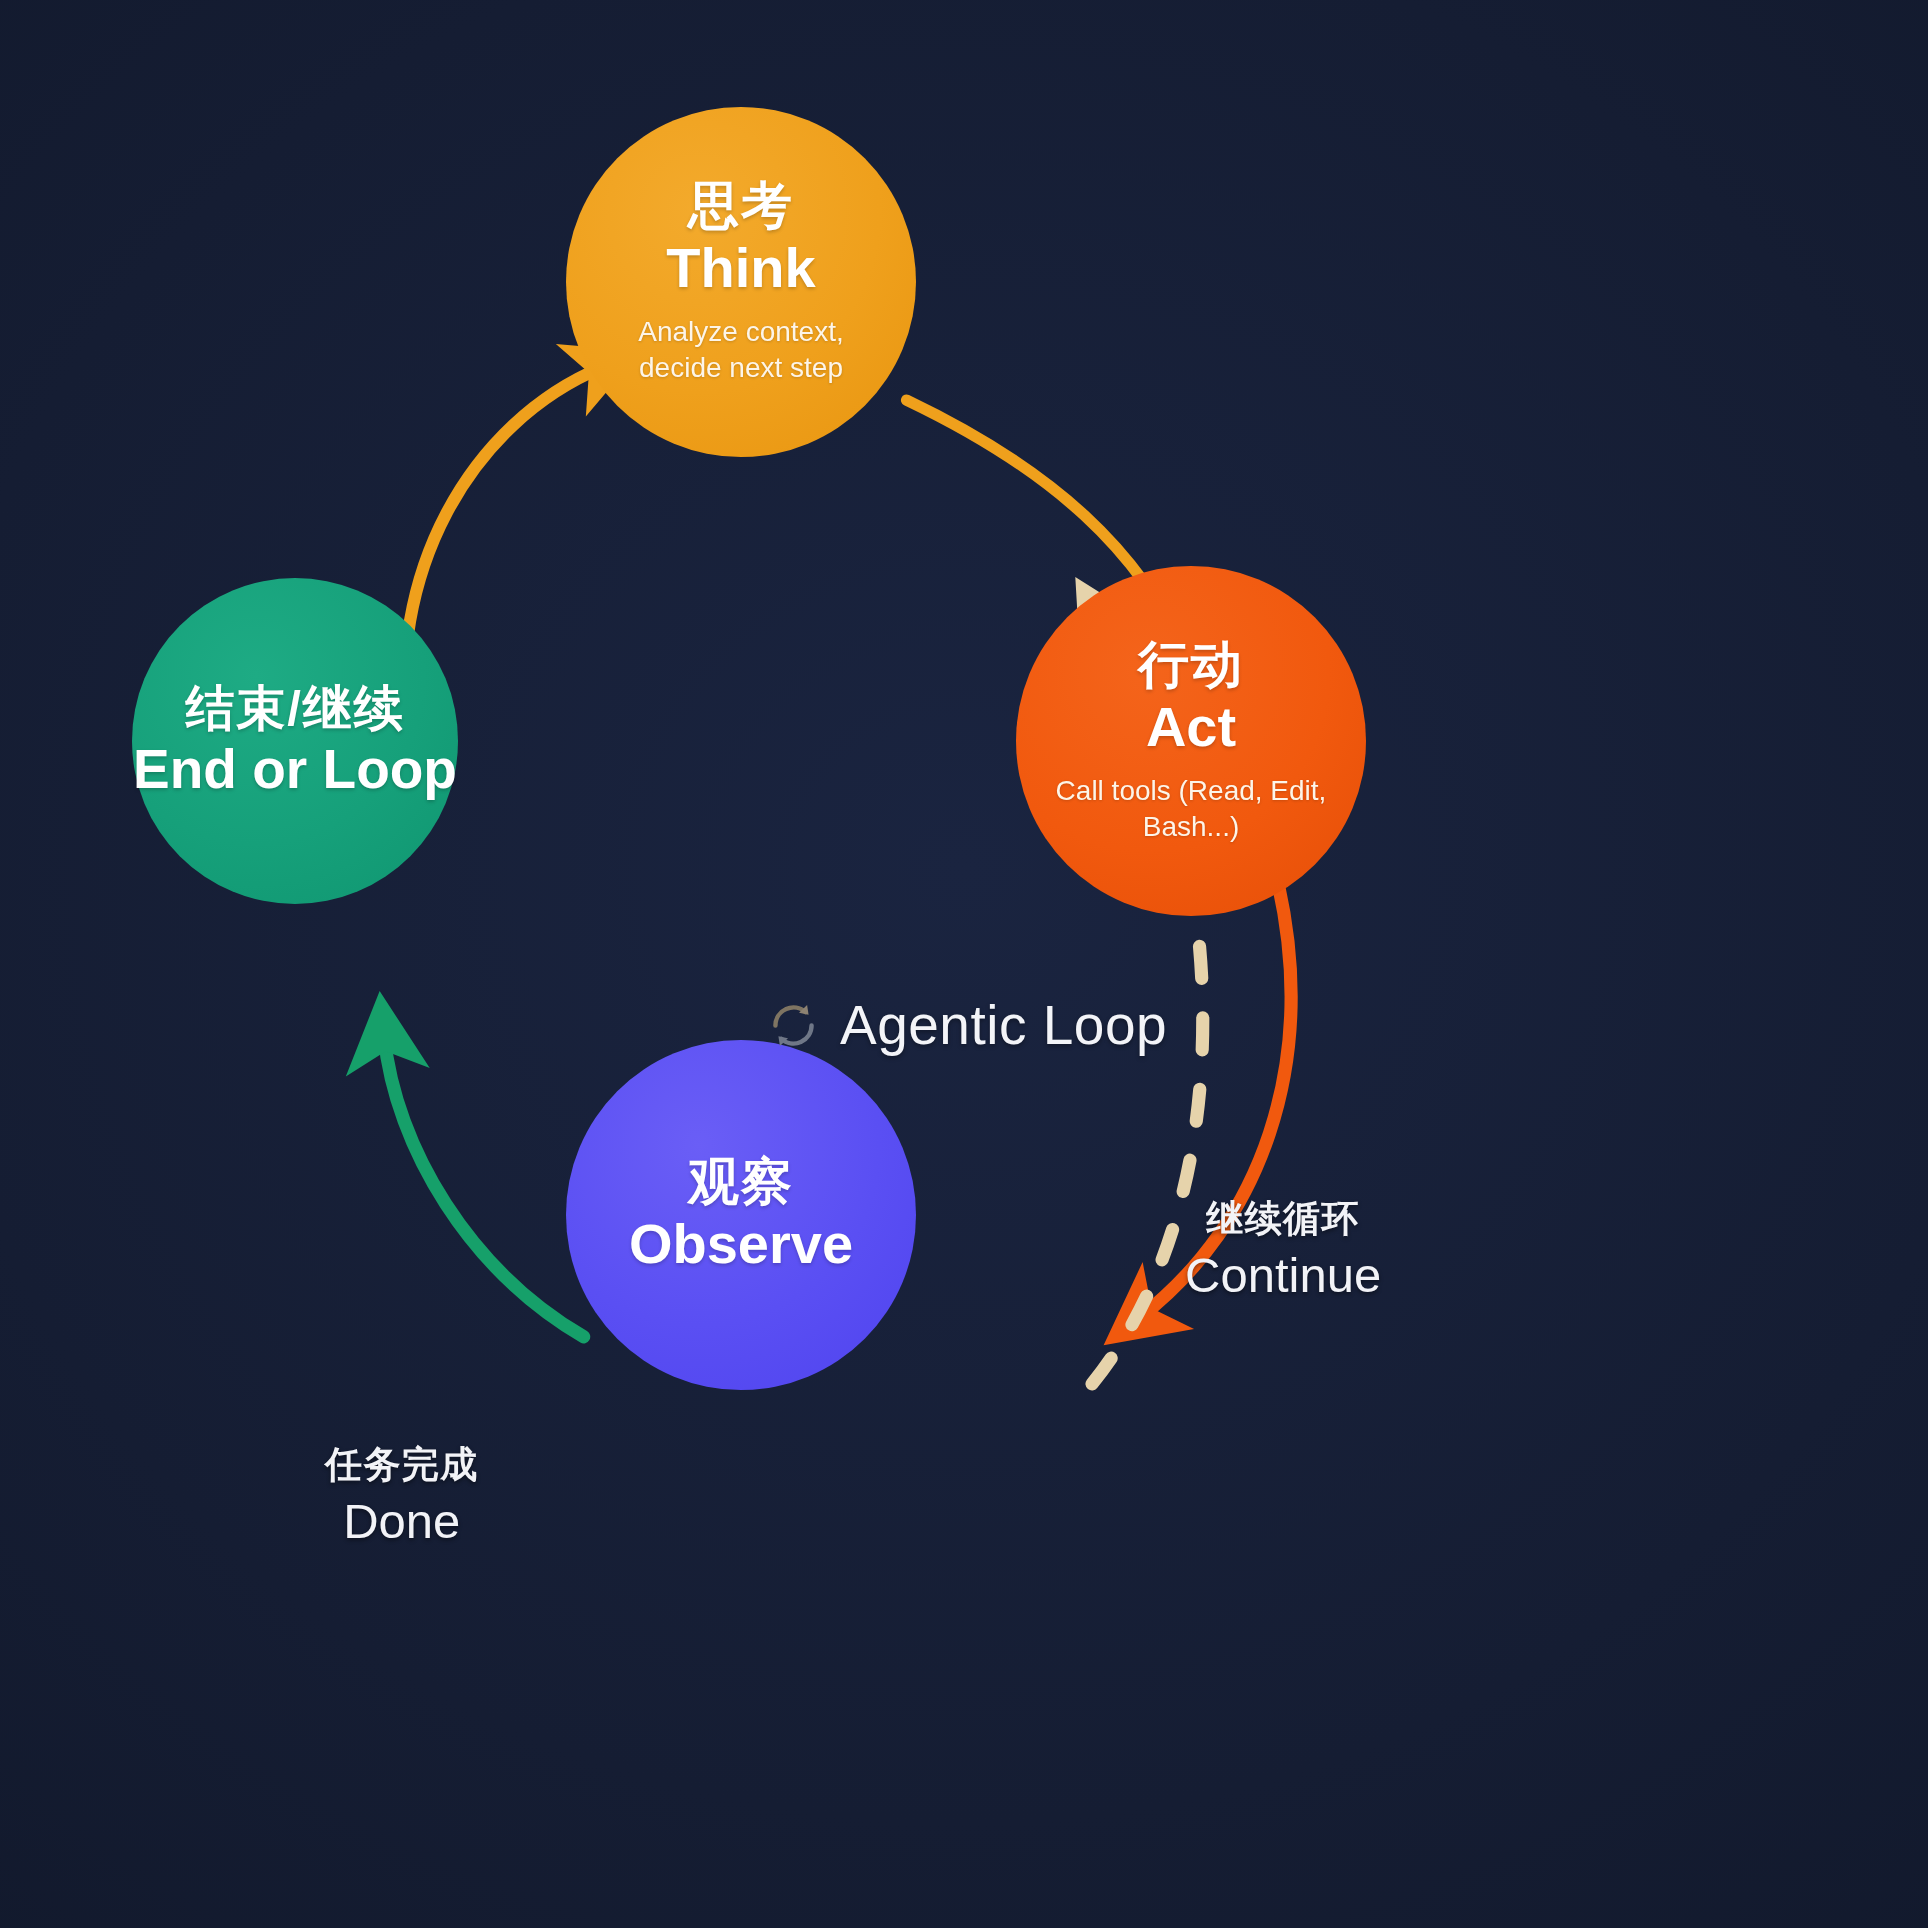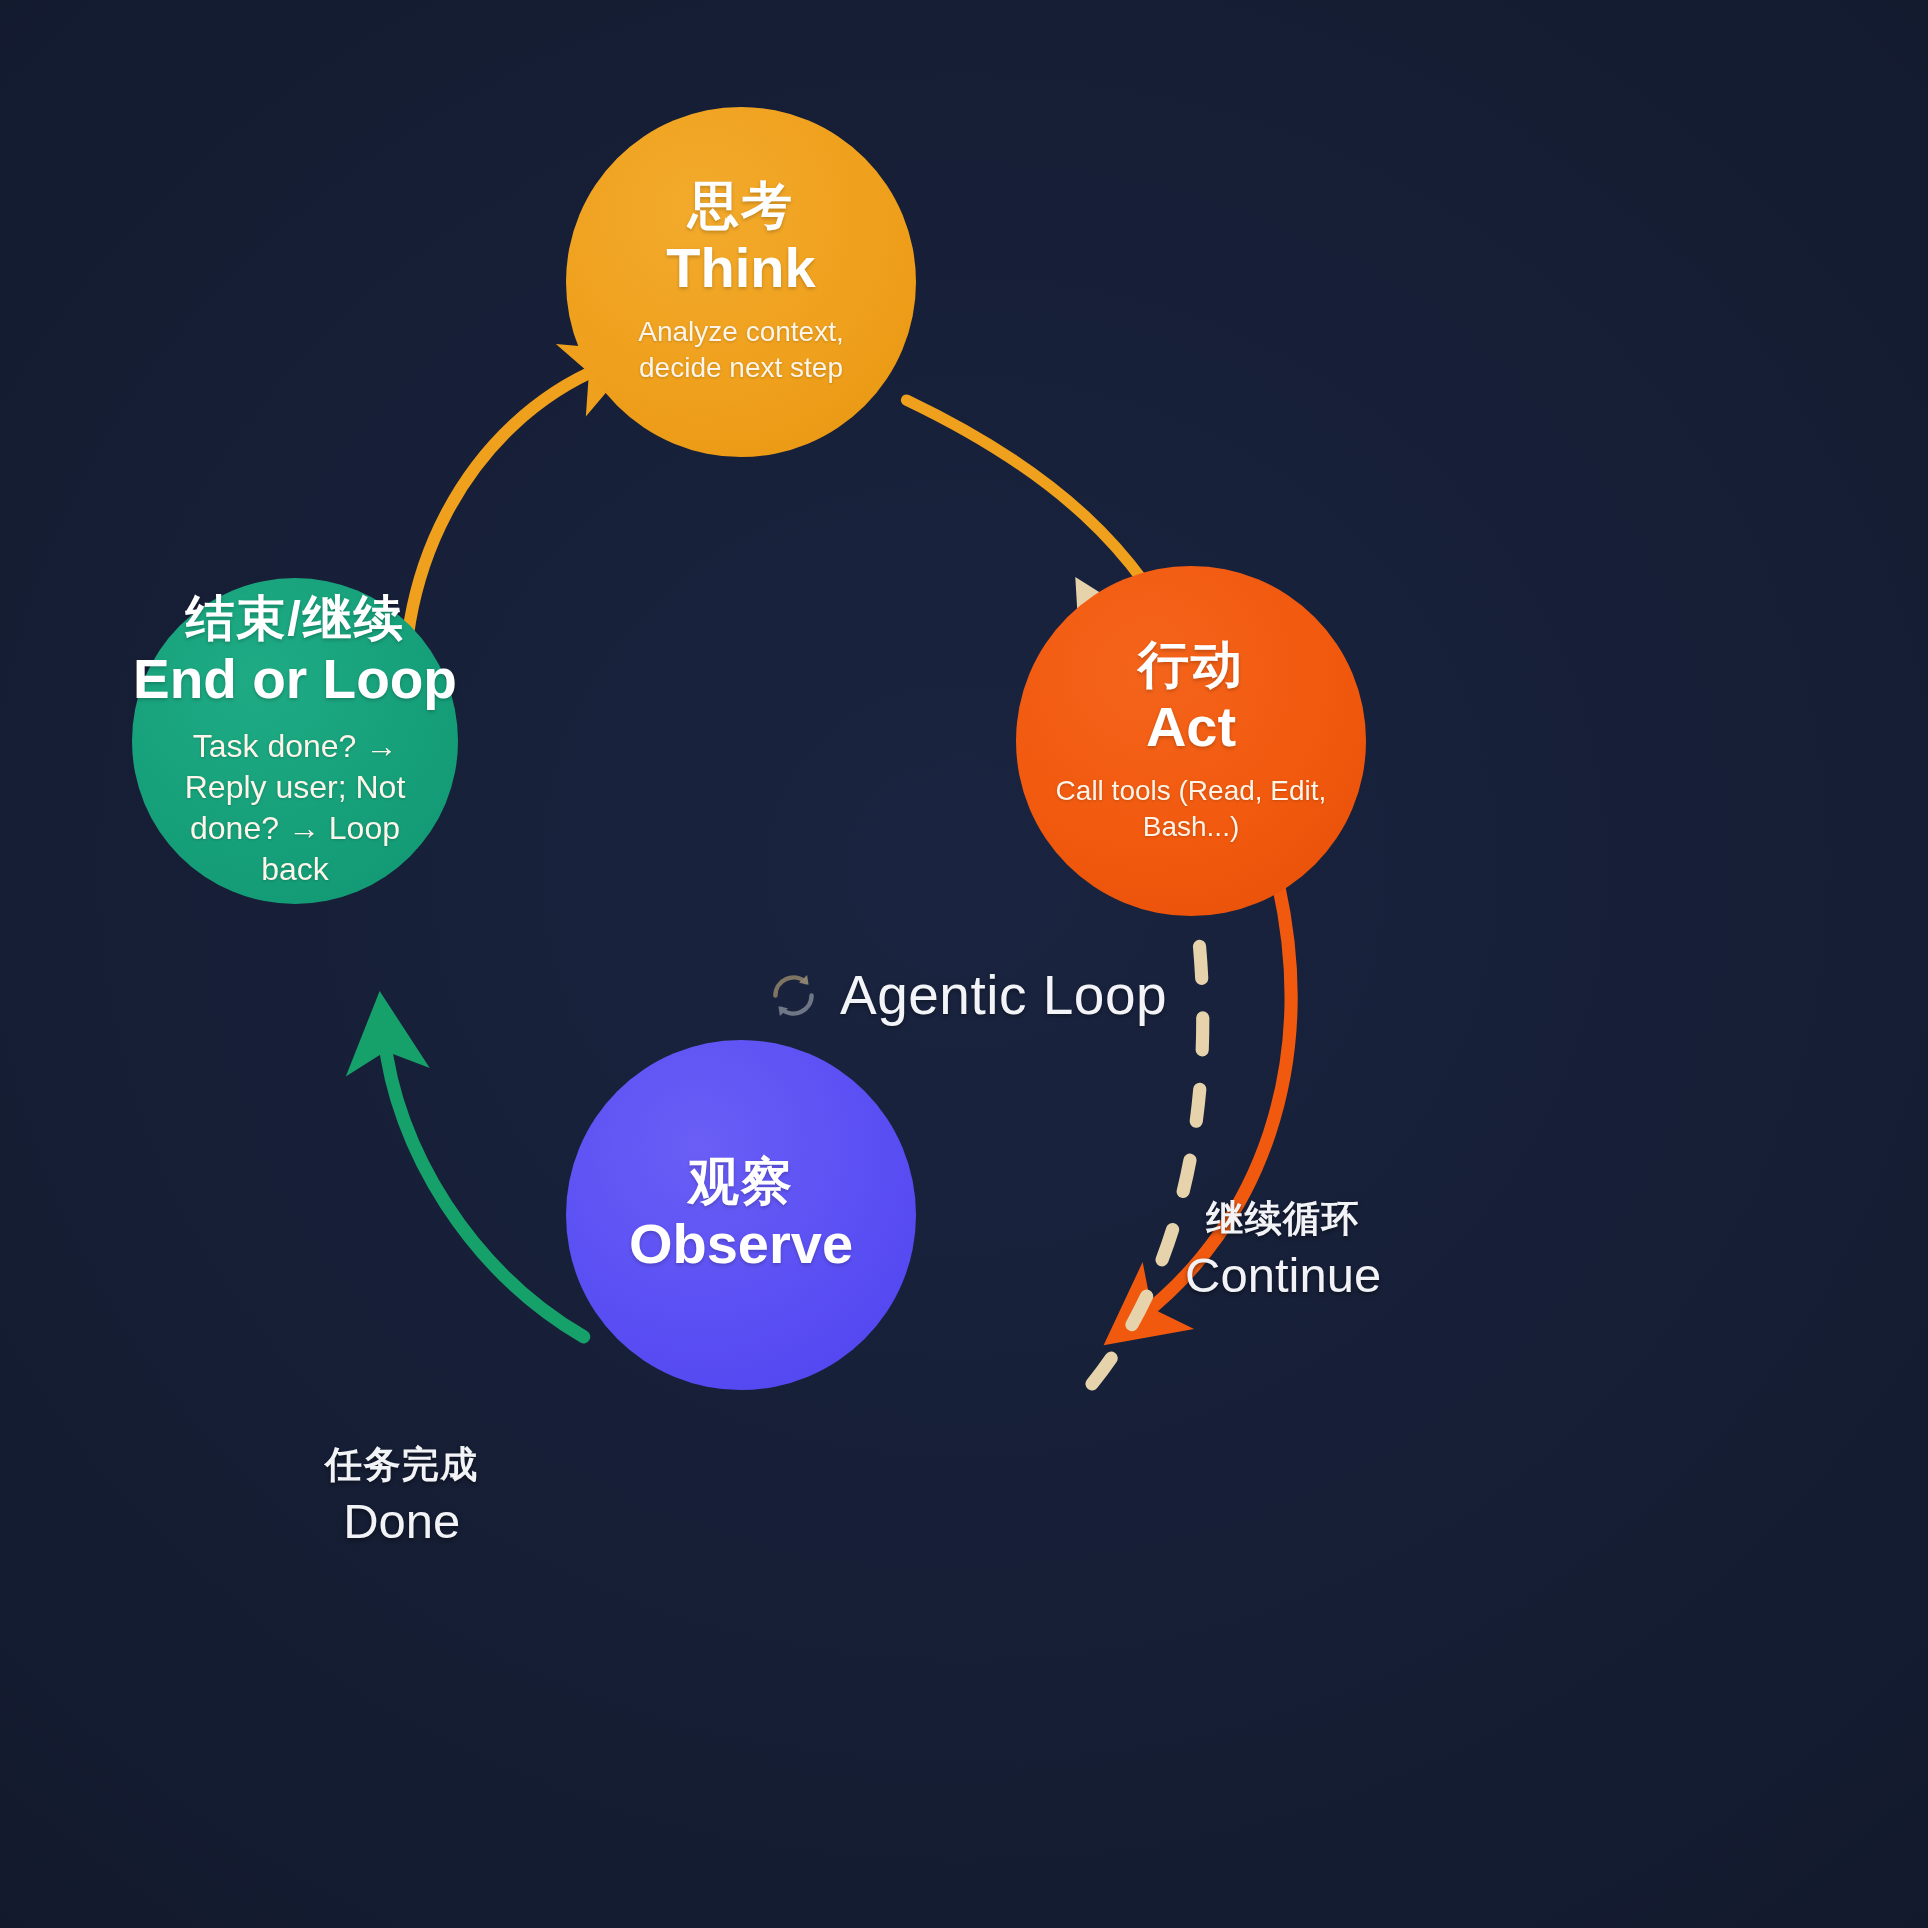--- a/index.html
+++ b/index.html
@@ -92,21 +92,21 @@
     left: 132px; top: 578px; width: 326px; height: 326px;
     background: radial-gradient(circle at 38% 30%, #1eab84 0%, #16a07a 55%, #0f9670 100%);
   }
   #node-endloop .cn { font-size: 49px; }
   #node-endloop .en { font-size: 55px; }
   #node-endloop .desc { font-size: 32px; max-width: 311px; }
 
   
   #center-label {
     position: absolute;
-    left: 768px; top: 963px;
+    left: 768px; top: 993px;
     z-index: 3;
     display: flex;
     align-items: center;
     gap: 21px;
     white-space: nowrap;
   }
   #center-label .loop-icon {
     width: 51px; height: 51px;
     display: block;
   }
@@ -179,21 +179,20 @@
   </div>
 
   <div class="node" id="node-observe">
     <div class="cn">观察</div>
     <div class="en">Observe</div>
   </div>
 
   <div class="node" id="node-endloop">
     <div class="cn">结束/继续</div>
     <div class="en">End or Loop</div>
-    <div class="desc">Task done? → Reply user; Not done? → Loop back</div>
   </div>
 
   <div id="center-label">
     <svg class="loop-icon" viewBox="0 0 24 24">
       <path d="M3.5 12a8.5 8.5 0 0 1 14.2-6.3" fill="none" stroke="#7e7462" stroke-width="2.1" stroke-linecap="round"></path>
       <path d="M18.4 2.3 L19.1 6.9 L14.6 6.0 Z" fill="#8d8272"></path>
       <path d="M20.5 12a8.5 8.5 0 0 1-14.2 6.3" fill="none" stroke="#6f7787" stroke-width="2.1" stroke-linecap="round"></path>
       <path d="M5.6 21.7 L4.9 17.1 L9.4 18.0 Z" fill="#6f7787"></path>
     </svg>
     <div class="loop-text">Agentic Loop</div>

